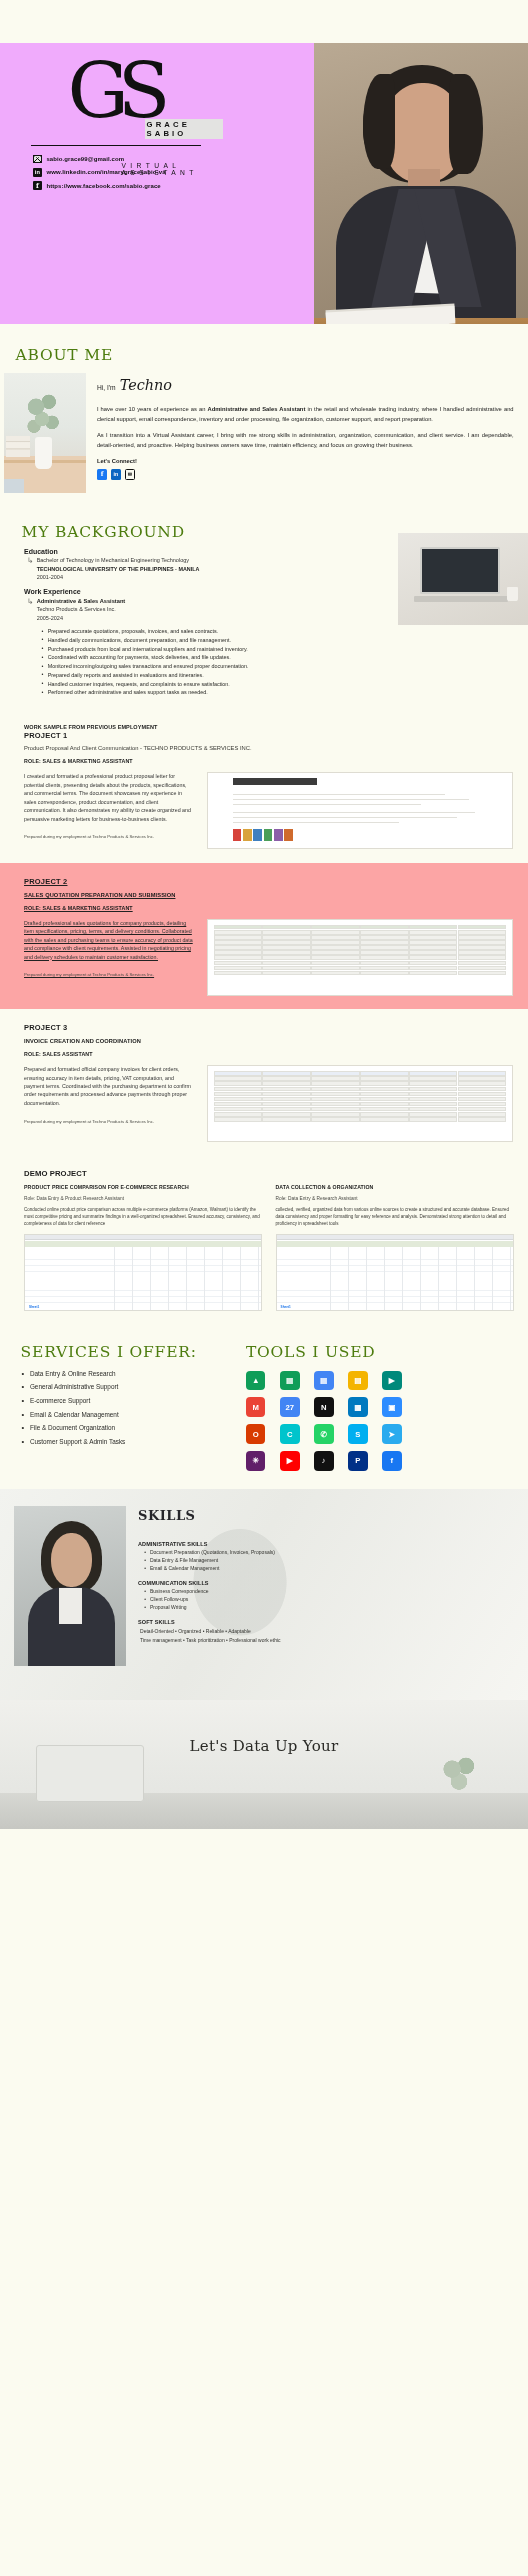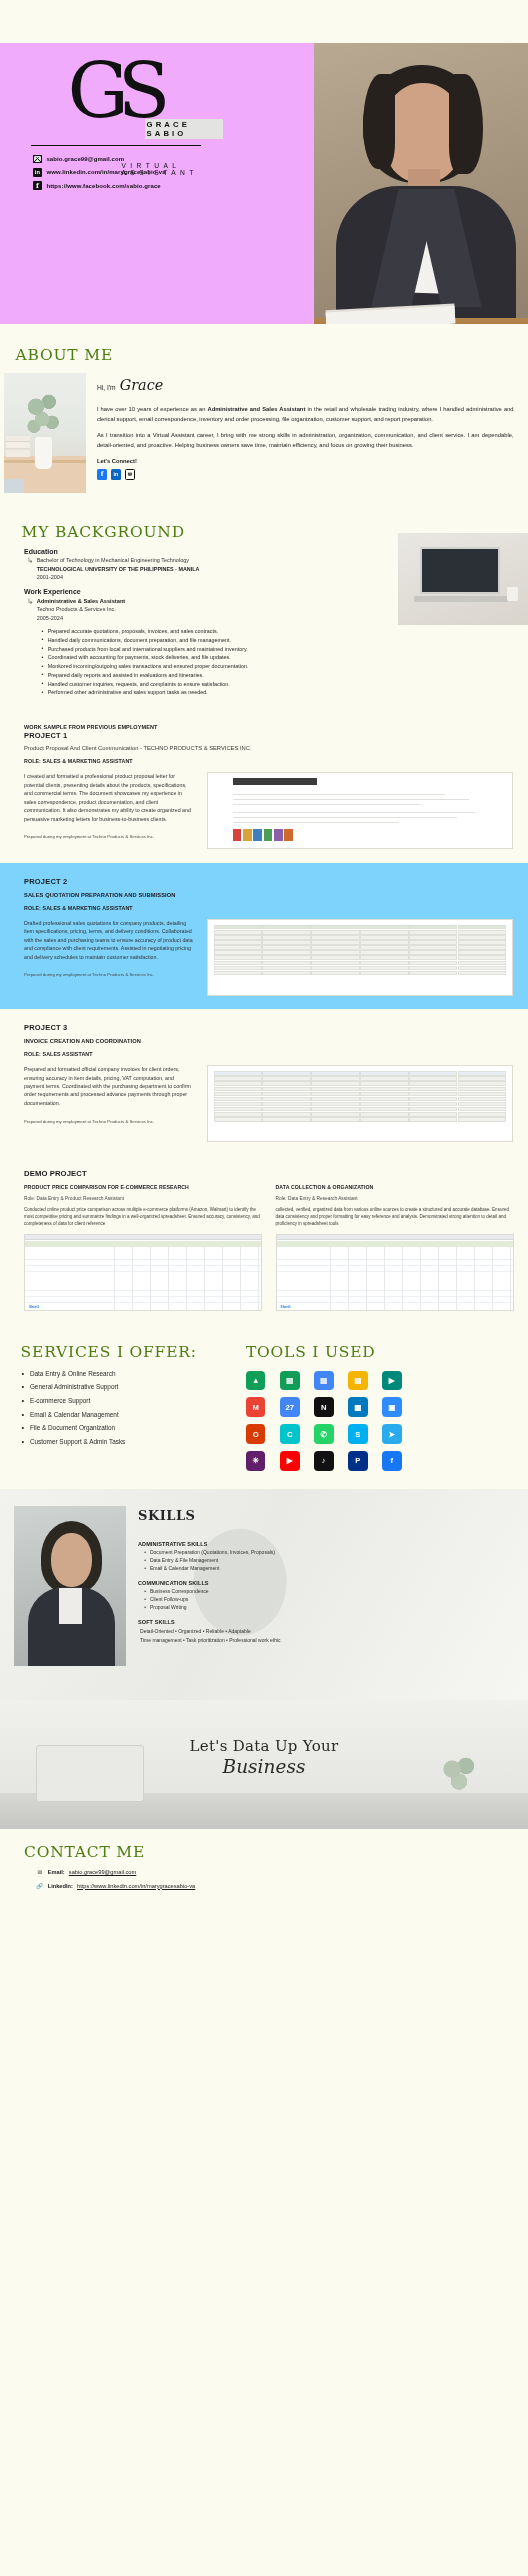--- a/index.html
+++ b/index.html
@@ -148,21 +148,21 @@
   .arrow-item { display: flex; gap: 3.1px; margin: 1.5px 0 0 3.1px; }
   .arrow-gl { font-size: 7.7px; color: #6d6d68; line-height: 1; margin-top: 1px; }
   .b-line { font-size: 5.5px; line-height: 1.5; color: #333; }
   .b-line.strong { font-weight: 700; color: #1b1b1b; font-size: 5.4px; }
   ul.dots { list-style: none; margin: 5.2px 0 0 17.5px; }
   ul.dots li { font-size: 5.4px; line-height: 1.62; color: #2a2a27; position: relative; padding-left: 6.2px; }
   ul.dots li:before { content: "•"; position: absolute; left: 0; top: -0.5px; }
 
   
   .proj { background: #fbfbf0; padding: 13.4px 15.5px 13.4px 24px; position: relative; }
-  .proj.alt { background: #7dd3fc; }
+  .proj.alt { background: #fca5a5; text-decoration: underline; }
   .kicker { font-size: 5.5px; font-weight: 700; letter-spacing: 0.1px; color: #1b1b1b; }
   .proj-no { font-size: 7.5px; font-weight: 700; letter-spacing: 0.2px; color: #1b1b1b; margin-top: 1px; }
   .proj-title { font-size: 5.8px; color: #3a3a35; margin-top: 5.7px; }
   .proj-title.bold { font-weight: 700; color: #1b1b1b; font-size: 5.7px; letter-spacing: 0.1px; }
   .role { font-size: 5.3px; font-weight: 700; color: #1b1b1b; margin-top: 6.7px; letter-spacing: 0.1px; }
   .proj-body { display: flex; gap: 13.4px; margin-top: 8.2px; }
   .proj-copy { width: 170px; font-size: 5.3px; line-height: 1.6; color: #333; }
   .proj-note { font-size: 4.3px; color: #4a4a45; margin-top: 11.3px; }
   .doc-thumb {
     flex: 1; min-height: 77px; background: #fff; border: 0.5px solid #dedcd2;
@@ -304,21 +304,21 @@
       <div class="about-img">
         <div class="table"></div>
           <div class="vase"></div>
           <div class="plant"></div>
         <div class="books"></div>
           <div class="laptop"></div>
       </div>
       <div class="about-text">
         <div class="hi-line">
           <span class="hi">Hi, I'm</span>
-          <span class="grace">Grace</span>
+          <span class="grace">Techno</span>
         </div>
         <p><span>I have over 10 years of experience as an </span><b>Administrative and Sales Assistant</b><span> in the retail and wholesale trading industry, where I handled administrative and clerical support, email correspondence, inventory and order processing, file organization, customer support, and report preparation.</span></p>
         <p>As I transition into a Virtual Assistant career, I bring with me strong skills in administration, organization, communication, and client service. I am dependable, detail-oriented, and proactive. Helping business owners save time, maintain efficiency, and focus on growing their business.</p>
         <p style="font-weight:700;margin-bottom:3.1px;">Let's Connect!</p>
         <div class="social-row">
           <span class="sbtn f">f</span>
           <span class="sbtn l">in</span>
           <span class="sbtn m">✉</span>
         </div>
       </div>
@@ -649,32 +649,18 @@
       </div>
     </div>
   </section>
 
   <section class="cta">
     <div class="desk"></div>
       <div class="mac"></div>
     <div class="plant"></div>
     <div class="cta-text">
       <div class="l1">Let's Data Up Your</div>
-      <div class="l2">Business</div>
-    </div>
-  </section>
-
-  <section class="contact-sec">
-    <h2 class="serif">CONTACT ME</h2>
-    <div class="c-row">
-      <span class="c-ic">✉</span>
-      <span class="lbl">Email:</span>
-      <span class="val">sabio.grace99@gmail.com</span>
-    </div>
-    <div class="c-row">
-      <span class="c-ic">🔗</span>
-      <span class="lbl">LinkedIn:</span>
-      <span class="val">https://www.linkedin.com/in/marygracesabio-va</span>
-    </div>
-  </section>
+    </div>
+  </section>
+
 
 </div>
 
 
 </body></html>

